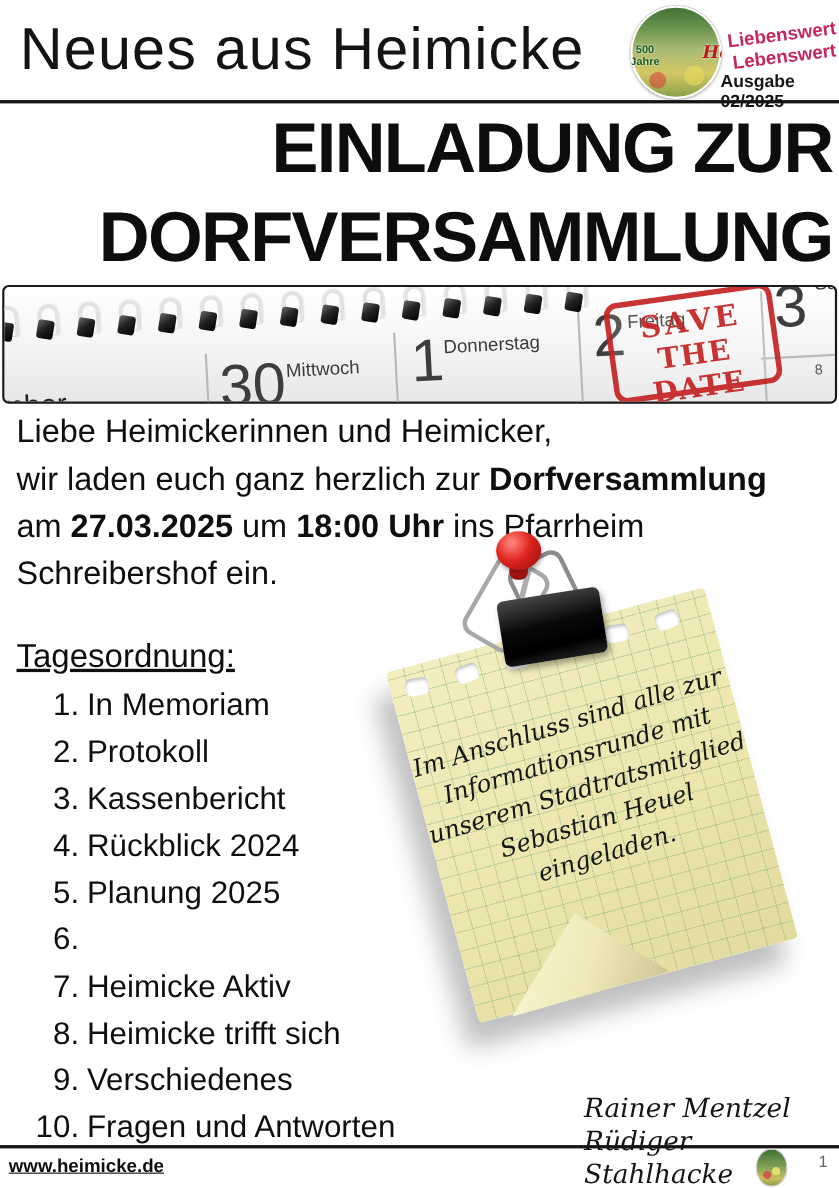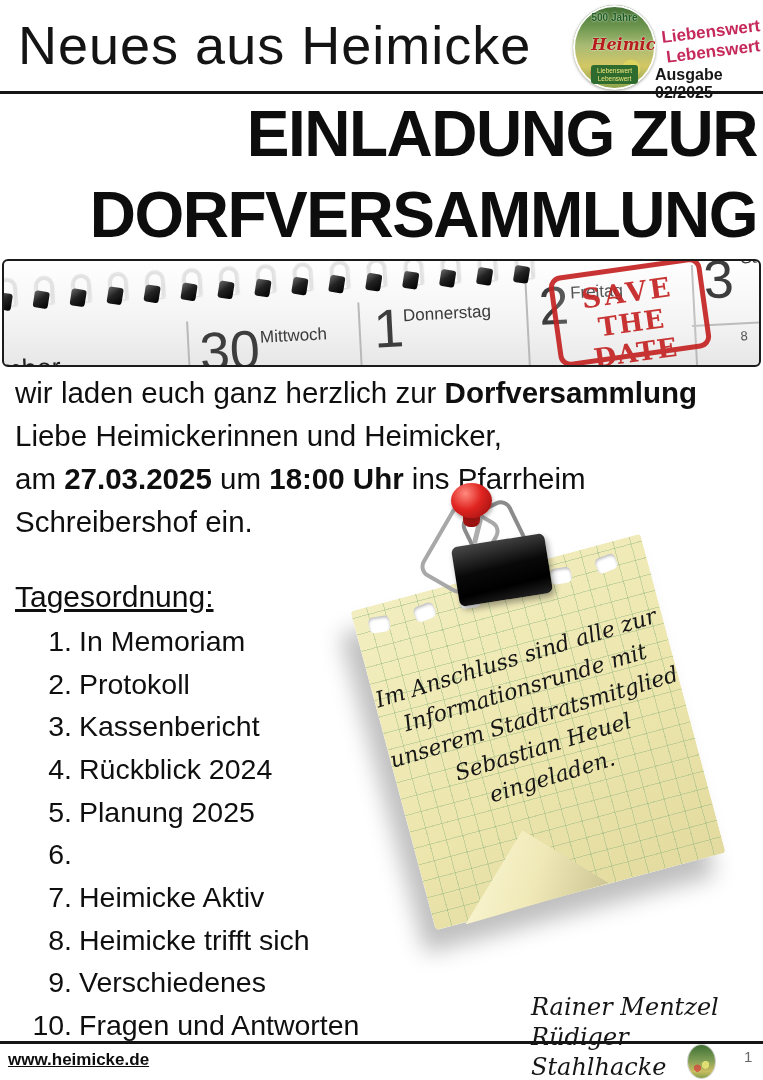--- a/index.html
+++ b/index.html
@@ -9,21 +9,21 @@
   
   .masthead{position:absolute;left:18px;top:14px;font-size:54px;font-weight:500;
             letter-spacing:1px;color:#141414;white-space:nowrap;}
   .header-rule{position:absolute;left:0;top:91px;width:763px;height:3px;background:#151515;}
   .logo{position:absolute;left:573px;top:5px;width:83px;height:85px;border-radius:50%;
         background:
           radial-gradient(circle at 30% 80%, rgba(214,60,60,.55) 0 8%, transparent 9%),
           radial-gradient(circle at 70% 75%, rgba(230,220,90,.6) 0 10%, transparent 11%),
           linear-gradient(180deg,#3f6f33 0%,#6f9750 26%,#a9bb74 48%,#d3c765 72%,#86a04a 100%);
         box-shadow:0 0 0 2px #fff inset, 0 1px 3px rgba(0,0,0,.35);
-        display:flex;flex-direction:column;align-items:center;justify-content:space-between;
+        display:flex;flex-direction:row;align-items:center;justify-content:space-between;
         text-align:center;overflow:hidden;z-index:3;}
   .logo-top{font-size:10px;font-weight:700;color:#1d5c20;margin-top:7px;text-shadow:0 0 2px #fff;}
   .logo-name{font-family:"DejaVu Serif",serif;font-style:italic;font-weight:700;
              font-size:16px;color:#b71c1c;text-shadow:0 0 2px #fff;padding-left:39px;}
   .logo-banner{background:#2e6b2e;color:#f4e87c;font-size:6.5px;line-height:7.5px;
                padding:2px 6px;border-radius:3px;margin-bottom:6px;}
   .tagline{position:absolute;left:660px;top:22px;width:104px;text-align:center;
            transform:rotate(-7deg);color:#c5295b;font-weight:700;font-size:17px;line-height:20px;}
   .issue{position:absolute;left:655px;top:66px;font-size:16px;font-weight:700;color:#161616;}
 
@@ -185,22 +185,22 @@
       <div class="week-line"></div>
       <div class="week-num">8</div>
     </div>
     <div class="stamp">
       <div class="stamp-l1">SAVE</div>
       <div class="stamp-l2">THE DATE</div>
     </div>
   </div>
 
   <div class="intro">
+    <div>Liebe Heimickerinnen und Heimicker,</div>
     <div><span>wir laden euch ganz herzlich zur </span><b>Dorfversammlung</b></div>
-    <div>Liebe Heimickerinnen und Heimicker,</div>
     <div><span>am </span><b>27.03.2025</b><span> um </span><b>18:00 Uhr</b><span> ins Pfarrheim</span></div>
     <div>Schreibershof ein.</div>
   </div>
 
   <div class="agenda-heading">Tagesordnung:</div>
   <ol class="agenda">
     <li>
         <span class="num">1.</span>
         <span>In Memoriam</span>
       </li>

